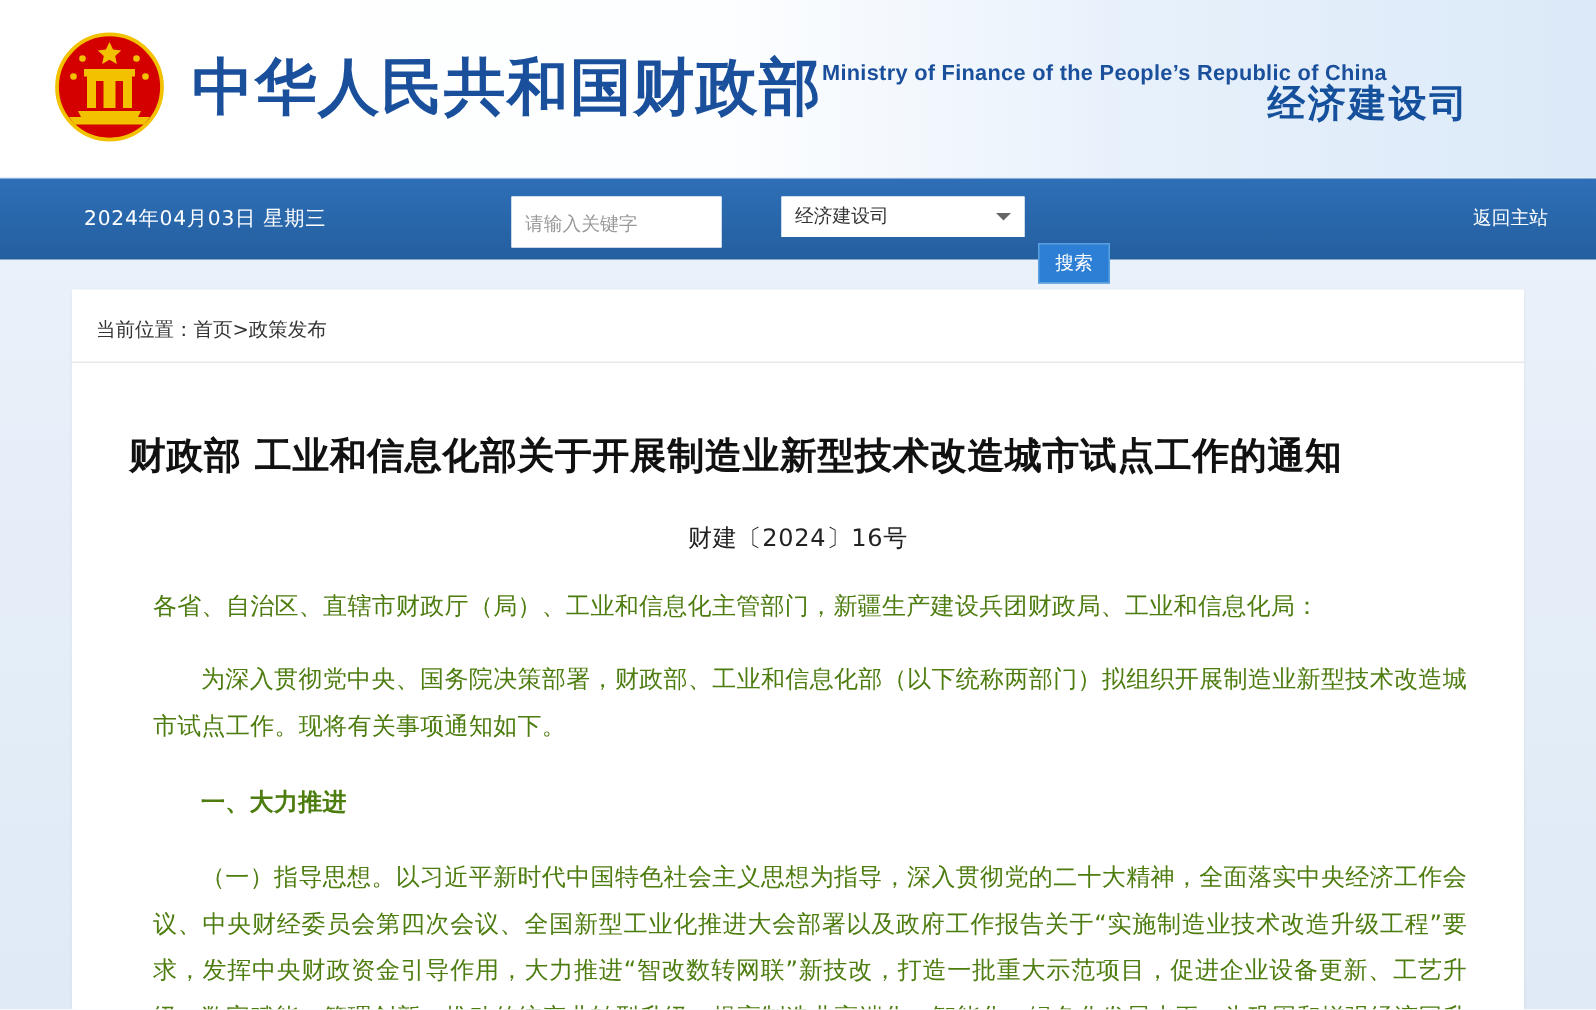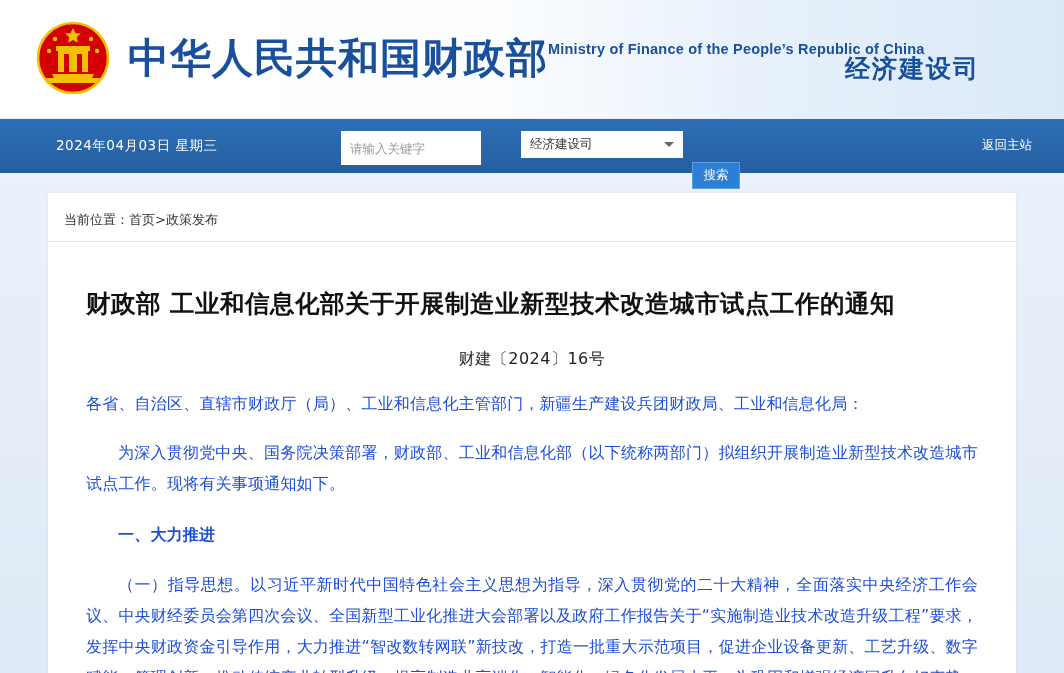--- a/index.html
+++ b/index.html
@@ -198,23 +198,23 @@
     text-align: center;
     font-family: "DejaVu Sans", "Liberation Sans", sans-serif;
     font-size: 16px;
     color: #222;
     margin-top: 26px;
     letter-spacing: 0.5px;
   }
   .doc-body p {
     font-family: "DejaVu Sans", "Liberation Sans", sans-serif;
     font-size: 16px;
-    color: #1d4ed8;
+    color: #4d7c0f;
     line-height: 1.95;
-    margin: 18px 0 0 0;
+    margin: 18px 0 0 16px;
     text-align: justify;
     letter-spacing: 0.2px;
   }
   .doc-body p.indent { text-indent: 2em; }
   .doc-body p.section-head {
     text-indent: 2em;
     font-weight: bold;
     margin-top: 20px;
   }
 </style>

